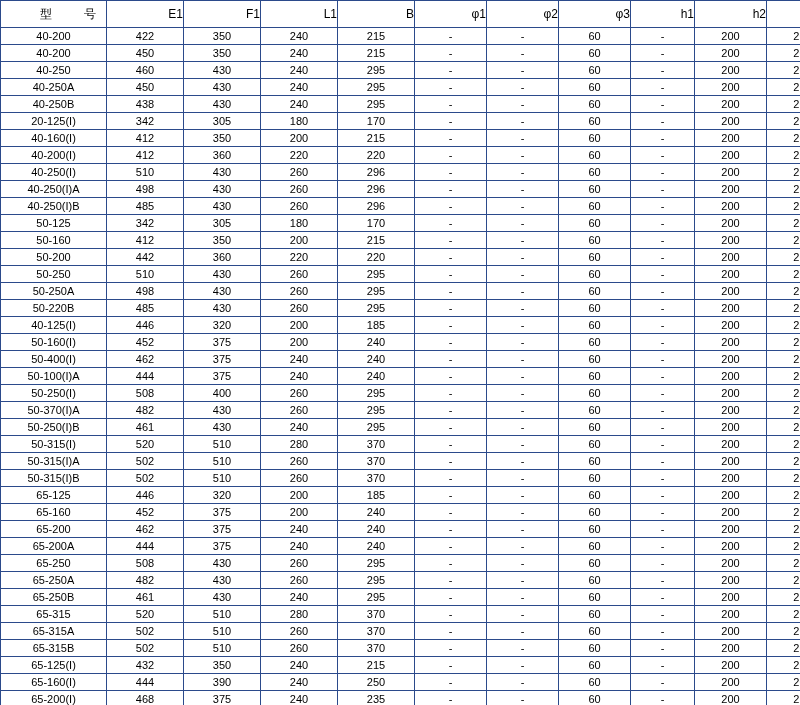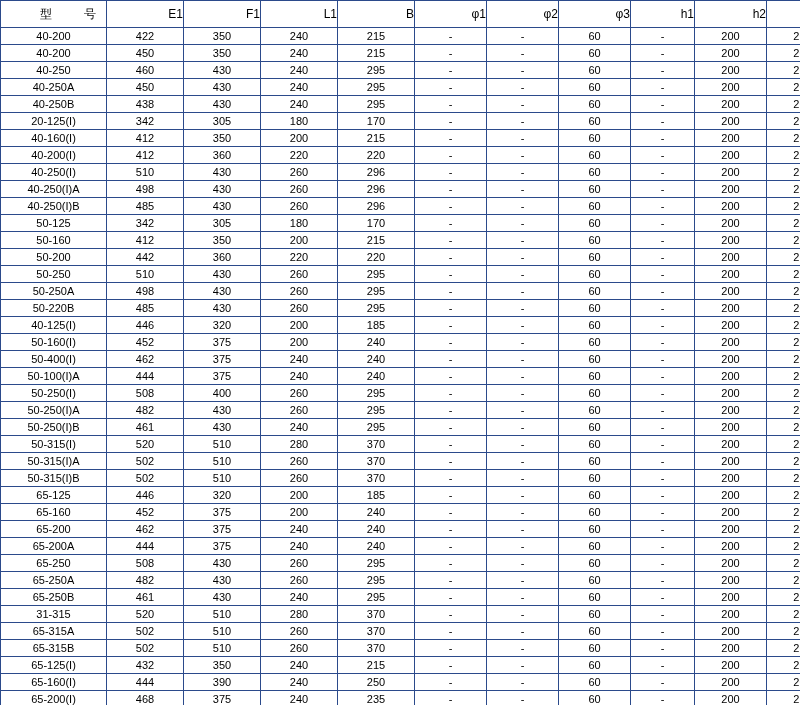--- a/index.html
+++ b/index.html
@@ -362,21 +362,21 @@
         <td>260</td>
         <td>295</td>
         <td>-</td>
         <td>-</td>
         <td>60</td>
         <td>-</td>
         <td>200</td>
         <td>200</td>
       </tr>
       <tr>
-        <td>50-250(I)A</td>
+        <td>50-370(I)A</td>
         <td>482</td>
         <td>430</td>
         <td>260</td>
         <td>295</td>
         <td>-</td>
         <td>-</td>
         <td>60</td>
         <td>-</td>
         <td>200</td>
         <td>200</td>
@@ -518,21 +518,21 @@
         <td>240</td>
         <td>295</td>
         <td>-</td>
         <td>-</td>
         <td>60</td>
         <td>-</td>
         <td>200</td>
         <td>200</td>
       </tr>
       <tr>
-        <td>31-315</td>
+        <td>65-315</td>
         <td>520</td>
         <td>510</td>
         <td>280</td>
         <td>370</td>
         <td>-</td>
         <td>-</td>
         <td>60</td>
         <td>-</td>
         <td>200</td>
         <td>200</td>

